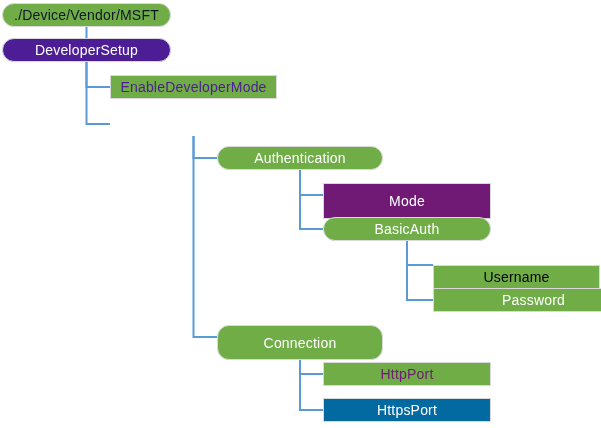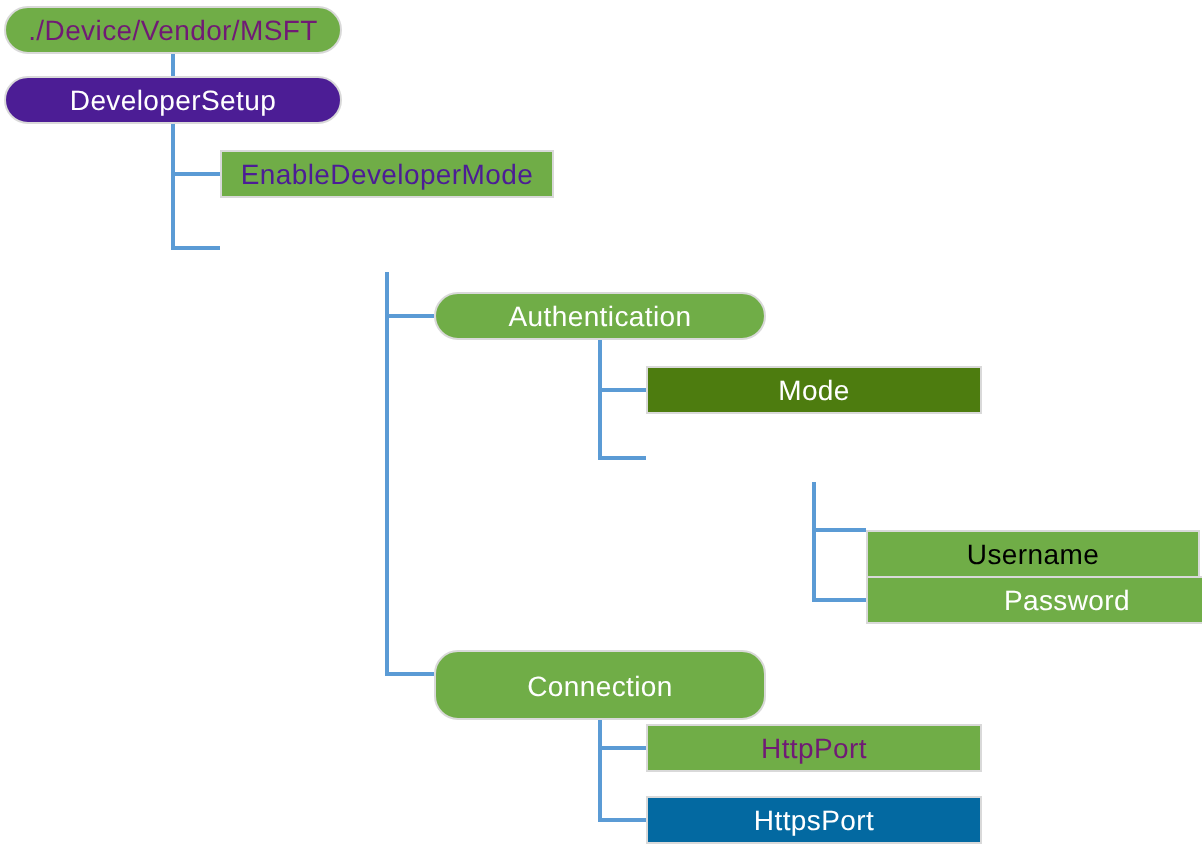--- a/index.html
+++ b/index.html
@@ -50,23 +50,24 @@
       <polyline points="193.5,136 193.5,158 217,158" fill="none" stroke="#5B9BD5" stroke-width="2"></polyline>
       <polyline points="300,170 300,195 323,195" fill="none" stroke="#5B9BD5" stroke-width="2"></polyline>
       <polyline points="300,170 300,229 323,229" fill="none" stroke="#5B9BD5" stroke-width="2"></polyline>
       <polyline points="407,241 407,265 433,265" fill="none" stroke="#5B9BD5" stroke-width="2"></polyline>
       <polyline points="407,241 407,300 433,300" fill="none" stroke="#5B9BD5" stroke-width="2"></polyline>
       <polyline points="193.5,136 193.5,337 217,337" fill="none" stroke="#5B9BD5" stroke-width="2"></polyline>
       <polyline points="300,349 300,374 323,374" fill="none" stroke="#5B9BD5" stroke-width="2"></polyline>
       <polyline points="300,349 300,410 323,410" fill="none" stroke="#5B9BD5" stroke-width="2"></polyline>
     </svg>
 
-<div class="node pill" style="left: 2px; top: 3px; width: 169px; height: 24px; background: rgb(112, 173, 71); border-color: rgb(217, 217, 217); color: #701a75; text-align: center;">./Device/Vendor/MSFT</div>
+<div class="node pill" style="left: 2px; top: 3px; width: 169px; height: 24px; background: rgb(112, 173, 71); border-color: rgb(217, 217, 217); color: #0f172a; text-align: center;">./Device/Vendor/MSFT</div>
     <div class="node pill" style="left: 2px; top: 38px; width: 169px; height: 24px; background: #4c1d95; border-color: rgb(217, 217, 217); color: rgb(255, 255, 255);">DeveloperSetup</div>
     <div class="node rect" style="left: 110px; top: 75px; width: 167px; height: 24px; background: rgb(112, 173, 71); border-color: rgb(217, 217, 217); color: #4c1d95;">EnableDeveloperMode</div>
     <div class="node pill" style="left: 217px; top: 146px; width: 166px; height: 24px; background: rgb(112, 173, 71); border-color: rgb(217, 217, 217); color: rgb(255, 255, 255);">Authentication</div>
-    <div class="node rect" style="left: 323px; top: 183px; width: 168px; height: 24px; background: #4d7c0f; border-color: rgb(217, 217, 217); color: rgb(255, 255, 255);">Mode</div>
+    <div class="node rect" style="left: 323px; top: 183px; width: 168px; height: 36px; background: #701a75; border-color: rgb(217, 217, 217); color: rgb(255, 255, 255);">Mode</div>
+    <div class="node pill" style="left: 323px; top: 217px; width: 168px; height: 24px; background: rgb(112, 173, 71); border-color: rgb(217, 217, 217); color: rgb(255, 255, 255);">BasicAuth</div>
     <div class="node rect" style="left: 433px; top: 253px; width: 167px; height: 24px; background: rgb(112, 173, 71); border-color: rgb(217, 217, 217); color: #000000; margin-top: 12px;">Username</div>
     <div class="node rect" style="left: 433px; top: 288px; width: 201px; height: 24px; background: rgb(112, 173, 71); border-color: rgb(217, 217, 217); color: rgb(255, 255, 255);">Password</div>
     <div class="node pill" style="left: 217px; top: 325px; width: 166px; height: 35px; background: rgb(112, 173, 71); border-color: rgb(217, 217, 217); color: rgb(255, 255, 255);">Connection</div>
     <div class="node rect" style="left: 323px; top: 362px; width: 168px; height: 24px; background: rgb(112, 173, 71); border-color: rgb(217, 217, 217); color: #701a75;">HttpPort</div>
     <div class="node rect" style="left: 323px; top: 398px; width: 168px; height: 24px; background: #0369a1; border-color: rgb(217, 217, 217); color: rgb(255, 255, 255);">HttpsPort</div>
   </div>
 
 </body></html>

